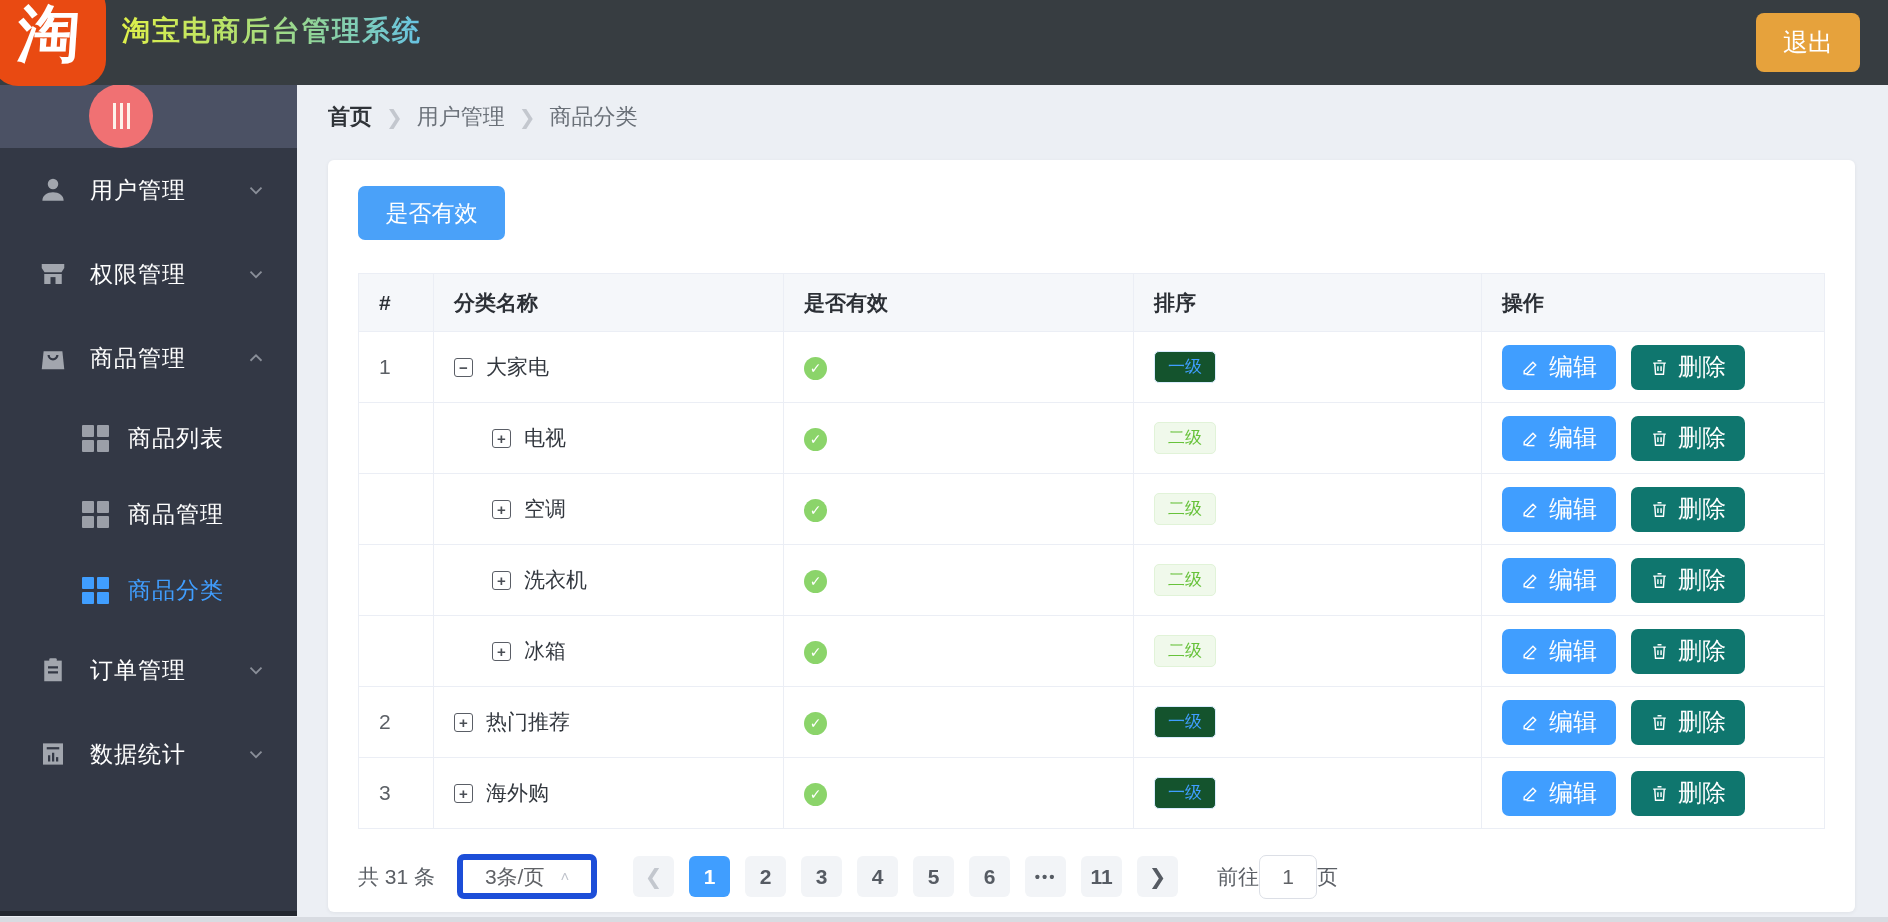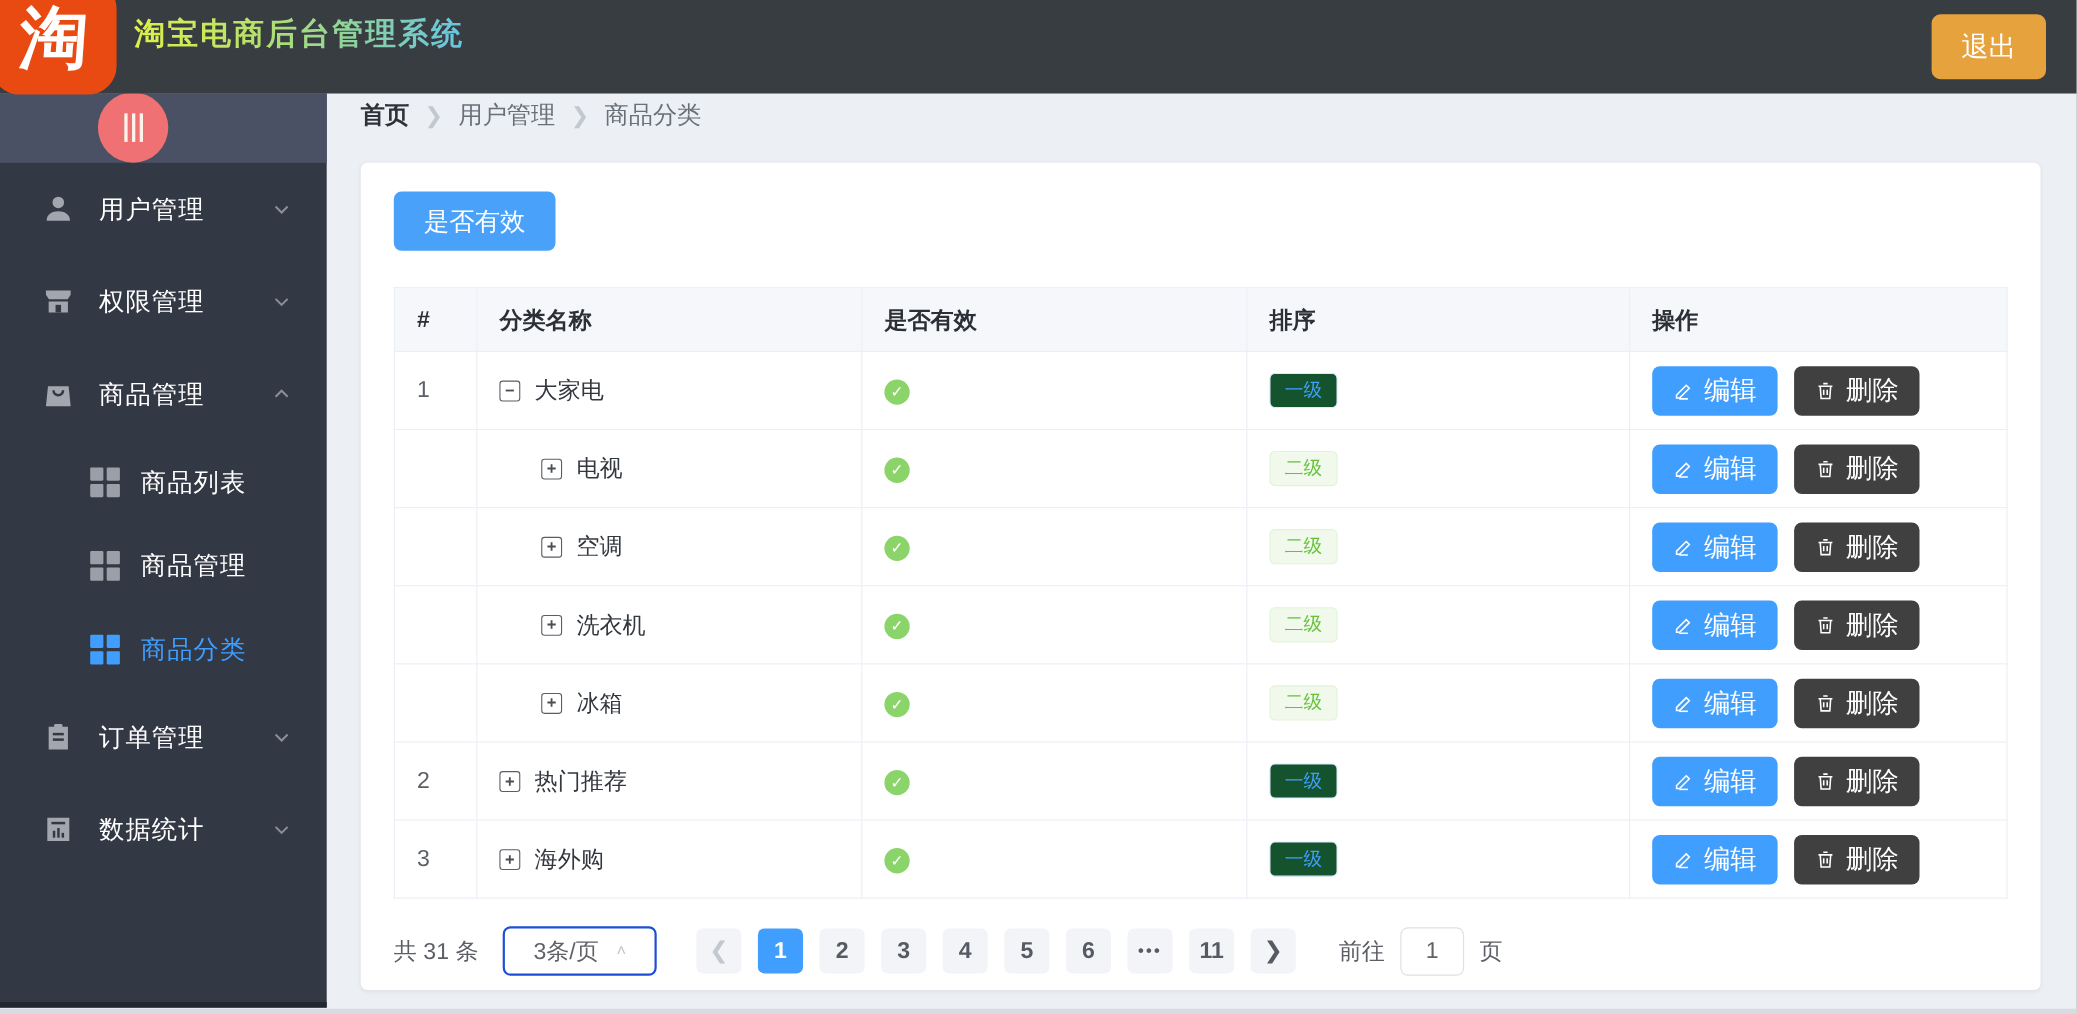--- a/index.html
+++ b/index.html
@@ -35,21 +35,21 @@
   .submenu-item { height:76px; display:flex; align-items:center; padding-left:82px; cursor:pointer; }
   .grid-ico { width:26px; height:26px; margin-right:20px; display:grid; grid-template-columns:12px 12px;
               grid-template-rows:12px 12px; gap:3px; }
   .grid-ico b { background:#9b9fa8; border-radius:1px; }
   .submenu-item span.sm-label { color:#fff; font-size:23px; letter-spacing:1px; }
   .submenu-item.active .sm-label { color:#409eff; }
   .submenu-item.active .grid-ico b { background:#409eff; }
   .side-bottom-strip { position:absolute; left:0; bottom:0; width:100%; height:5px; background:#23272f; }
 
   
-  .main { position:absolute; left:297px; top:70px; width:1591px; height:799px; }
+  .main { position:absolute; left:297px; top:82px; width:1591px; height:799px; }
   .breadcrumb-bar { height:70px; display:flex; align-items:center; padding-left:31px; font-size:22px; }
   .crumb-home { color:#2f3338; font-weight:bold; cursor:pointer; }
   .crumb { color:#6a7078; cursor:pointer; }
   .crumb.last { cursor:default; }
   .crumb-sep { margin:0 14px; color:#c3c7ce; font-size:20px; }
 
   .card { margin:8px 33px 0 31px; height:752px; background:#fff; border-radius:6px;
           box-shadow:0 1px 4px rgba(0,0,0,.06); padding:26px 30px; overflow:hidden; }
 
   .add-btn { width:147px; height:54px; background:#4aa1f9; color:#fff; border:none; border-radius:7px;
@@ -69,37 +69,37 @@
   .cat-name { color:#33383f;font-family:Liberation Serif, serif; }
   .check-ico { width:23px; height:23px; border-radius:50%; background:#8bd46a; color:#fff; display:inline-flex;
                align-items:center; justify-content:center; font-size:14px; font-weight:bold; }
   .tag { display:inline-block; padding:5px 13px; border-radius:5px; font-size:17px; line-height:1.2; }
   .tag.blue { background:#14532d; border:1px solid #d9ecff; color:#409eff; }
   .tag.green { background:#f0f9eb; border:1px solid #e1f3d8; color:#67c23a; }
   .op-btn { display:inline-flex; align-items:center; justify-content:center; gap:9px; height:45px;
             padding:0 19px; border:none; border-radius:7px; color:#fff; font-size:24px; cursor:pointer;
             font-family:inherit; }
   .op-btn.edit { background:#409eff; margin-right:15px; }
-  .op-btn.del  { background:#404040; }
+  .op-btn.del  { background:#0f766e; }
   .op-btn svg { width:19px; height:19px; }
 
   
   .pager { margin-top:25px; display:flex; align-items:center; font-size:21px; color:#5c6066; }
   .pg-total { margin-right:22px; }
-  .pg-size { width:140px; height:45px; border:2px solid #1d4ed8; border-radius:7px; background:#fff;
+  .pg-size { width:140px; height:45px; border:6px solid #1d4ed8; border-radius:7px; background:#fff;
              display:flex; align-items:center; justify-content:center; gap:16px; cursor:pointer;
              color:#606266; margin-right:36px; }
   .pg-size .dd-arrow { color:#c0c4cc; font-size:15px; }
   .pg-btn { min-width:41px; height:41px; margin-right:15px; border:none; border-radius:6px; background:#f2f4f7;
             color:#565b63; font-size:21px; font-weight:bold; display:inline-flex; align-items:center;
             justify-content:center; cursor:pointer; font-family:inherit; padding:0 6px; }
   .pg-btn.active { background:#409eff; color:#fff; }
   .pg-btn.nav-prev { color:#c3c7ce; }
   .pg-btn.dots { font-size:15px; letter-spacing:2px; }
-  .pg-goto { margin-left:24px; display:flex; align-items:center; gap:14px; }
+  .pg-goto { margin-left:24px; display:flex; align-items:center; }
   .pg-goto input { width:58px; height:44px; border:1px solid #dcdfe6; border-radius:7px; text-align:center;
                    font-size:21px; color:#606266; font-family:inherit; outline:none; }
   .bottom-strip { position:absolute; left:0; bottom:0; width:1888px; height:5px; background:#d8dbe1; z-index:40; }
 </style>
 </head>
 <body>
 
 <div id="app">
 
   <div class="header">

